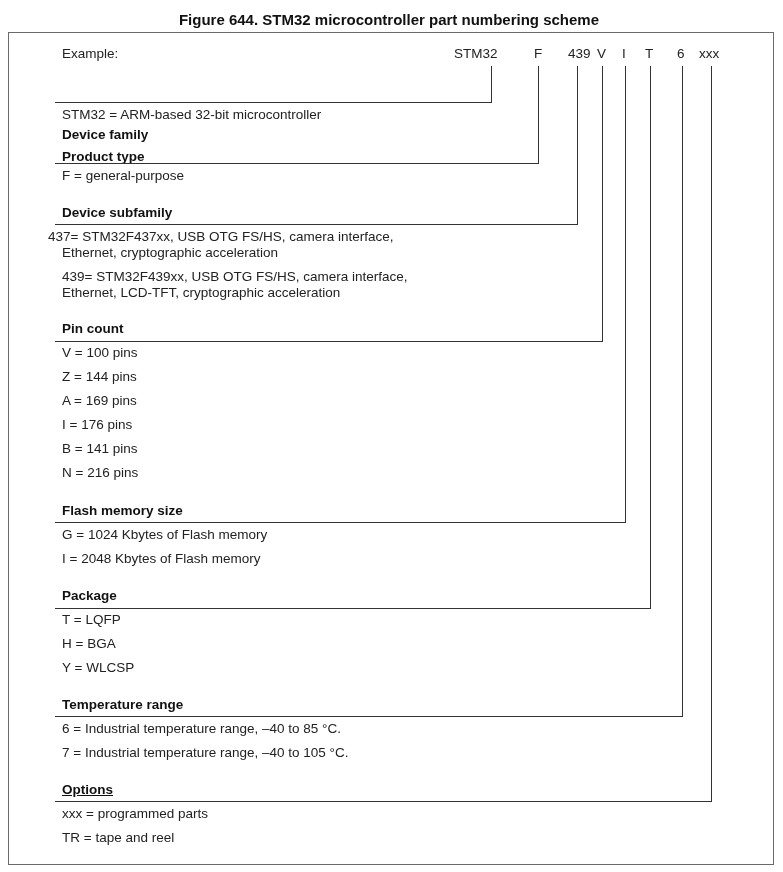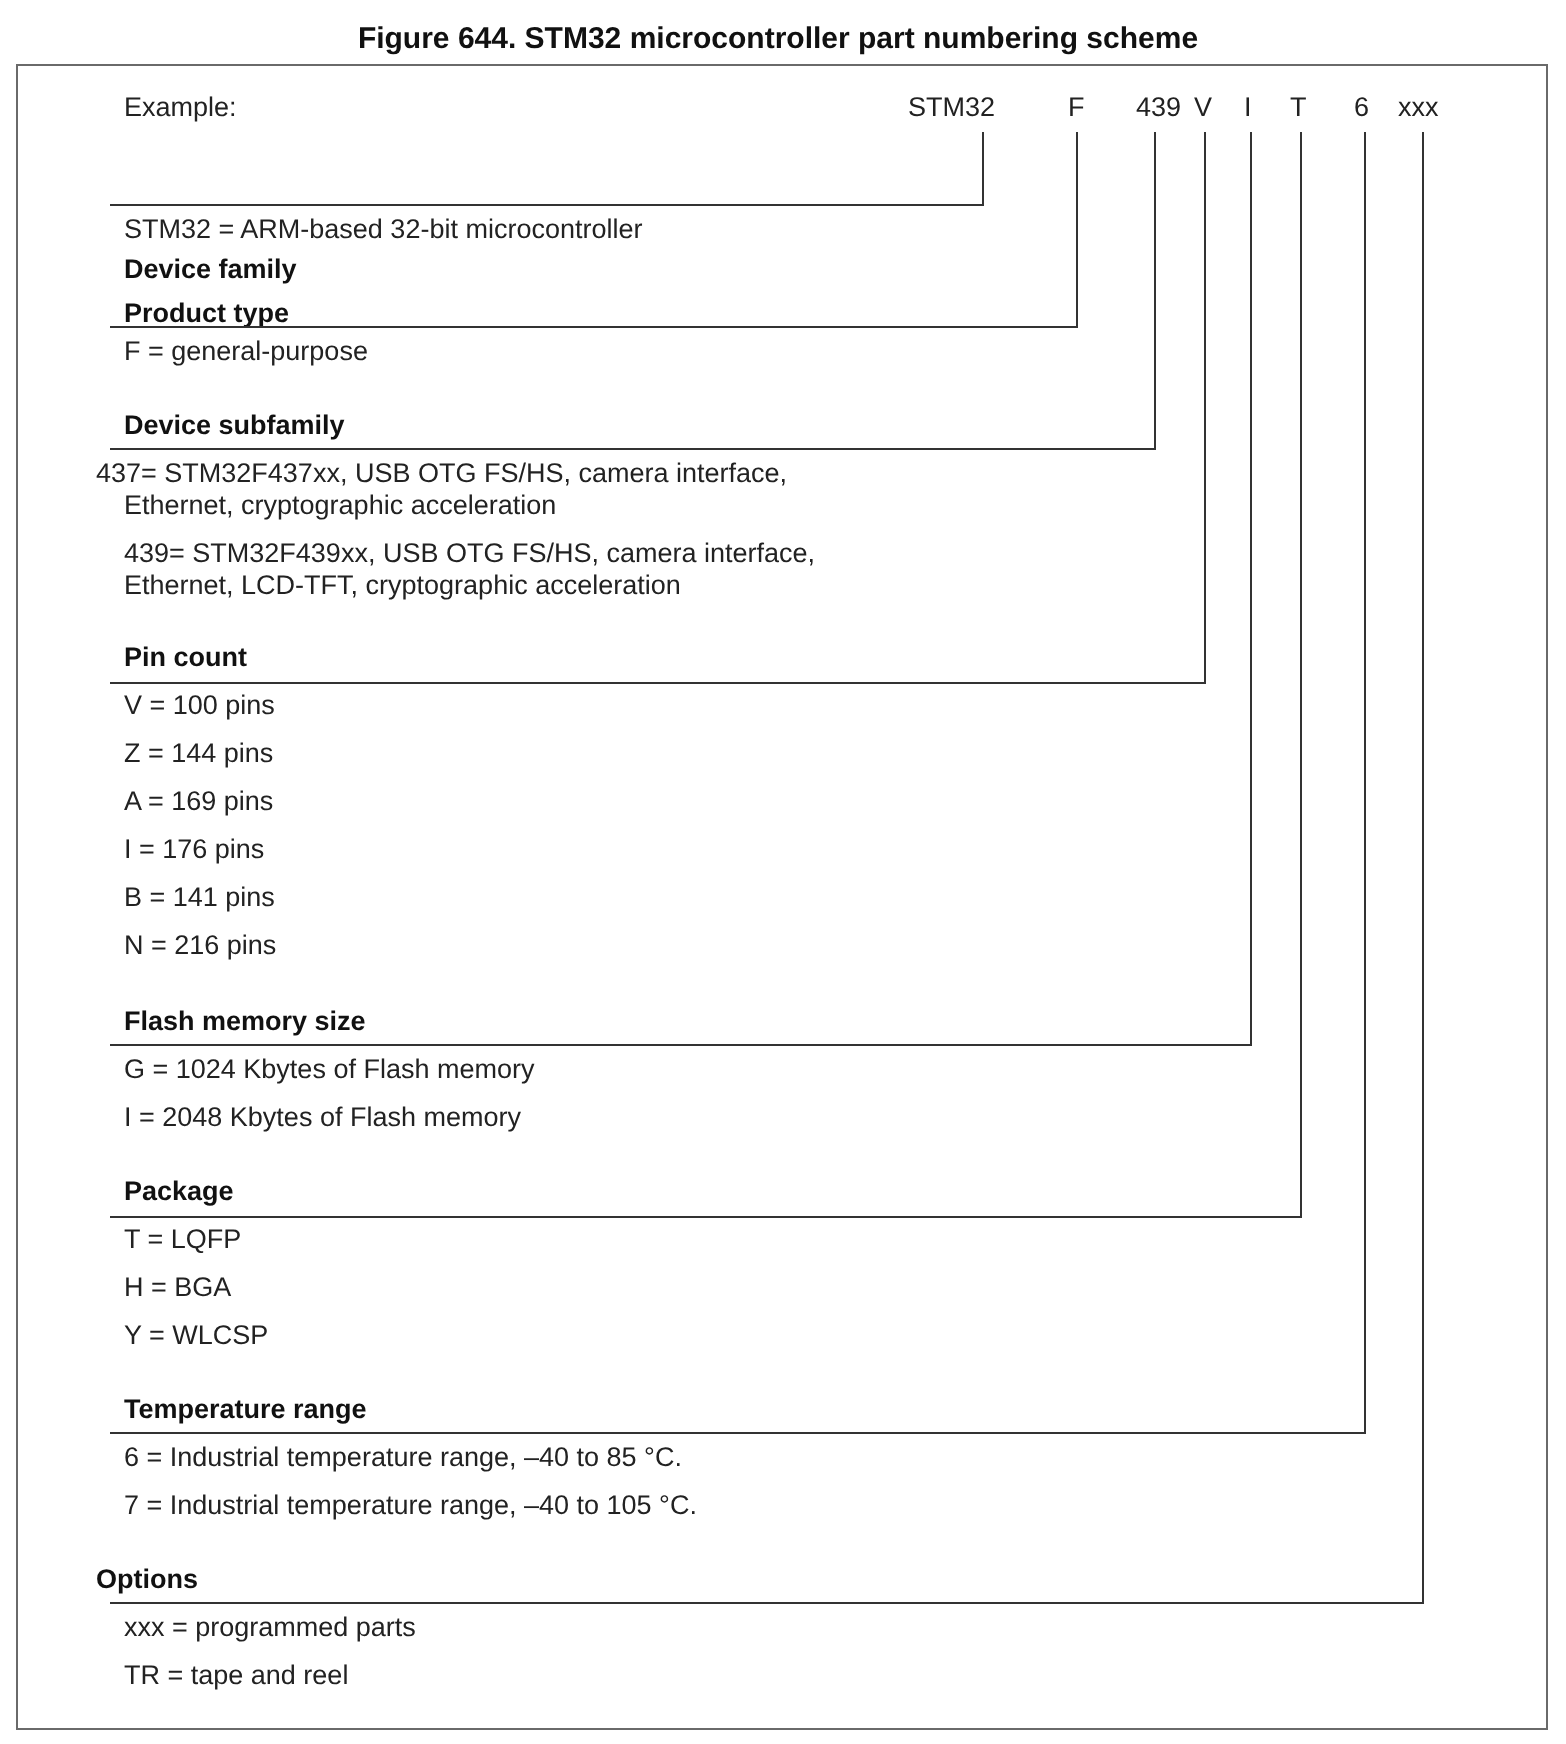--- a/index.html
+++ b/index.html
@@ -73,16 +73,16 @@
 <div class="hline" style="left:55px;top:608px;width:596px;"></div>
 <div class="txt" style="left:62px;top:612px;">T = LQFP</div>
 <div class="txt" style="left:62px;top:636px;">H = BGA</div>
 <div class="txt" style="left:62px;top:660px;">Y = WLCSP</div>
 
 <div class="hdr" style="left:62px;top:697px;">Temperature range</div>
 <div class="hline" style="left:55px;top:716px;width:628px;"></div>
 <div class="txt" style="left:62px;top:721px;">6 = Industrial temperature range, –40 to 85 °C.</div>
 <div class="txt" style="left:62px;top:745px;">7 = Industrial temperature range, –40 to 105 °C.</div>
 
-<div class="hdr" style="left:48px;top:782px;">Options</div>
+<div class="hdr" style="left:62px;top:782px;text-decoration:underline;">Options</div>
 <div class="hline" style="left:55px;top:801px;width:657px;"></div>
 <div class="txt" style="left:62px;top:806px;">xxx = programmed parts</div>
 <div class="txt" style="left:62px;top:830px;">TR = tape and reel</div>
 
 </body></html>

